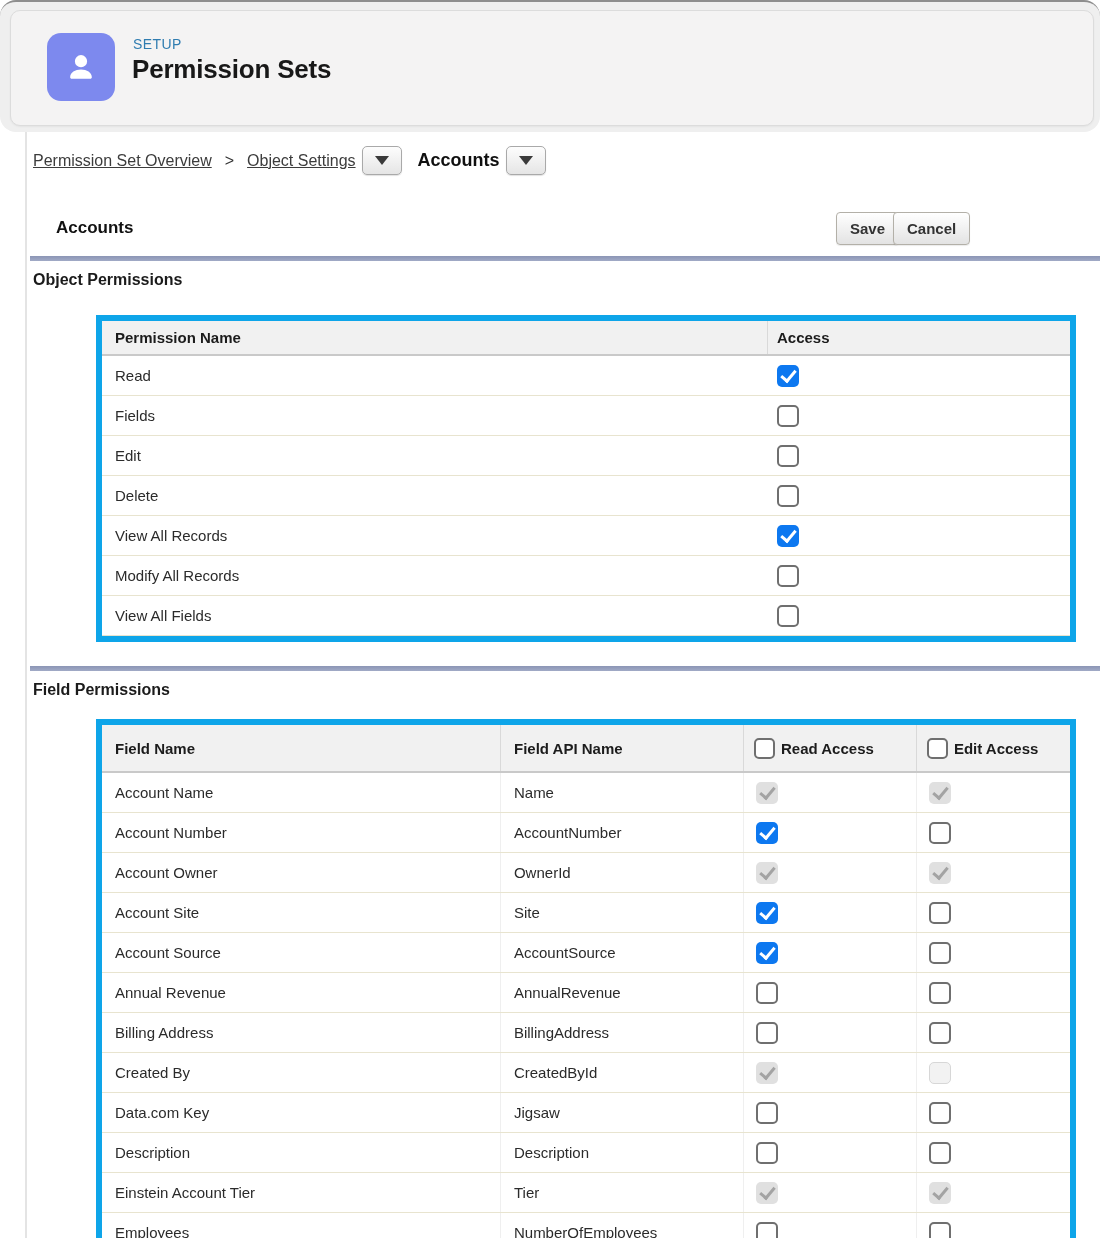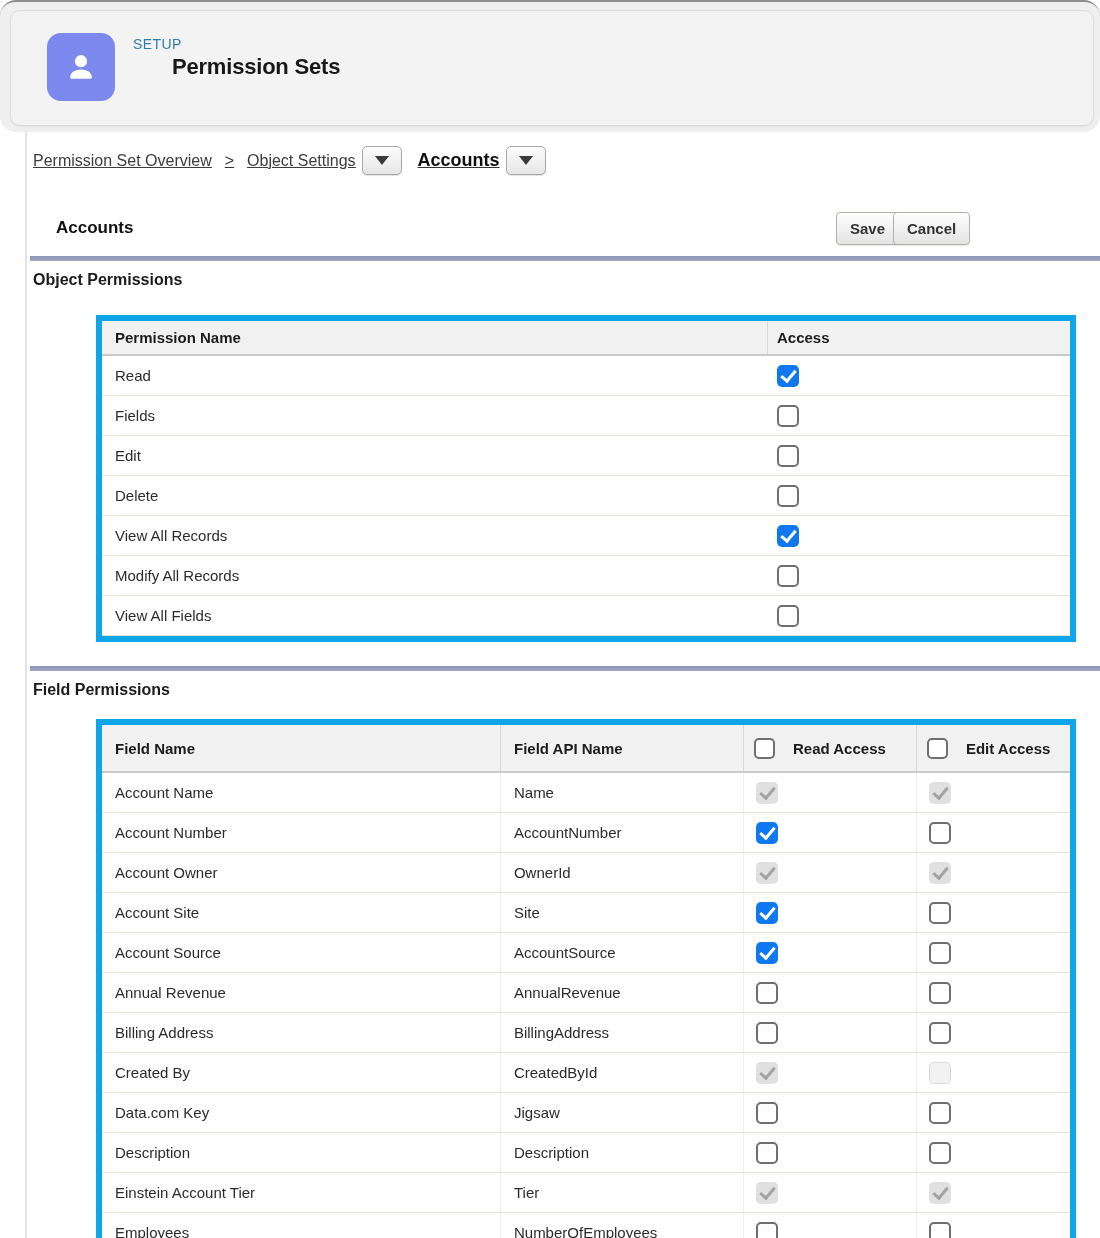--- a/index.html
+++ b/index.html
@@ -6,26 +6,26 @@
   body{
     width:1100px;height:1238px;overflow:hidden;position:relative;
     background:#ffffff;font-family:"Liberation Sans","DejaVu Sans",sans-serif;
     -webkit-font-smoothing:antialiased;
   }
   
   .header-band{position:absolute;left:0;top:0;width:1100px;height:132px;background:#efefef;border-top:2px solid #8e8e8e;box-sizing:border-box;border-radius:16px;}
   .header-card{position:absolute;left:10px;top:8px;width:1082px;height:114px;background:#f4f3f3;border:1px solid #dcdcdc;border-radius:10px;box-shadow:0 1px 2px rgba(0,0,0,.05);}
   .app-icon{position:absolute;left:36px;top:22px;width:68px;height:68px;border-radius:14px;background:#7d89ee;display:flex;align-items:center;justify-content:center;}
   .eyebrow{position:absolute;left:122px;top:25px;font-size:14px;color:#2f7cb0;letter-spacing:.4px;}
-  .app-title{position:absolute;left:121px;top:43px;font-size:22px;font-weight:bold;color:#181818;letter-spacing:-.2px;margin-left:40px;}
+  .app-title{position:absolute;left:121px;top:43px;font-size:26px;font-weight:bold;color:#181818;letter-spacing:-.2px;}
   
   .content{position:absolute;left:0;top:132px;width:1100px;height:1106px;background:#ffffff;}
   .left-hairline{position:absolute;left:25px;top:132px;width:2px;height:1106px;background:#e4e4e4;}
   
-  .breadcrumb{position:absolute;left:33px;top:146px;display:flex;align-items:center;font-size:16px;color:#333;text-decoration:underline;}
+  .breadcrumb{position:absolute;left:33px;top:146px;display:flex;align-items:center;font-size:16px;color:#333;}
   .crumb-link{color:#3c3c3c;text-decoration:underline;cursor:pointer;}
   .crumb-sep{margin:0 13px;color:#333;}
   .dd-btn{width:38px;height:27px;margin-left:6px;border:1px solid #a9a9a9;border-radius:5px;background:linear-gradient(#fdfdfd,#e5e5e5);display:flex;align-items:center;justify-content:center;box-shadow:0 1px 1px rgba(0,0,0,.12);cursor:pointer;}
   .dd-caret{width:0;height:0;border-left:7px solid transparent;border-right:7px solid transparent;border-top:9px solid #3a3a3a;}
   .crumb-entity{font-weight:bold;font-size:18px;color:#101010;margin-left:16px;}
   
   .page-title{position:absolute;left:56px;top:218px;font-size:17px;font-weight:bold;color:#111;}
   .btn{position:absolute;top:212px;height:33px;border:1px solid #b3b0a8;border-radius:4px;background:linear-gradient(#ffffff,#e3e3e3);font-family:"Liberation Sans",sans-serif;font-weight:bold;font-size:15px;color:#333;padding:0 13px;box-shadow:0 1px 1px rgba(0,0,0,.08);cursor:pointer;}
   .btn-save{left:836px;}
   .btn-cancel{left:893px;}
@@ -47,21 +47,21 @@
   .th.vline{border-right:1px solid #d9d9d9;}
   .t-row{display:flex;height:40px;align-items:center;border-bottom:1px solid #e8e4cf;background:#fff;box-sizing:border-box;}
   .td{font-size:15px;color:#2b2b2b;display:flex;align-items:center;align-self:stretch;box-sizing:border-box;padding-left:13px;}
   .td.vline{border-right:1px solid #efefef;}
   .c1-1{width:666px;}
   .c1-2{flex:1;padding-left:9px;}
   .c2-1{width:404px;}
   .c2-2{width:246px;}
   .c2-3{width:175px;}
   .c2-4{width:155px;}
-  .th.c2-3,.th.c2-4{gap:18px;padding-left:10px;}
+  .th.c2-3,.th.c2-4{gap:6px;padding-left:10px;}
   .td.c2-3,.td.c2-4{padding-left:12px;}
   
   .cb{width:22px;height:22px;border-radius:5px;position:relative;display:inline-block;box-sizing:border-box;flex:none;}
   .cb.unchecked{background:#fff;border:2px solid #6f6f6f;cursor:pointer;}
   .cb.checked{background:#0d78f0;cursor:pointer;}
   .cb.checked::after{content:"";position:absolute;left:7px;top:2px;width:6px;height:12px;border:solid #fff;border-width:0 3px 3px 0;transform:rotate(40deg);}
   .cb.dis-checked{background:#e0e0e0;}
   .cb.dis-checked::after{content:"";position:absolute;left:7px;top:2px;width:6px;height:12px;border:solid #a3a3a3;border-width:0 3px 3px 0;transform:rotate(40deg);}
   .cb.dis-unchecked{background:#f2f2f2;border:1px solid #d7d7d7;}
   .cb.hdr{width:21px;height:21px;}

